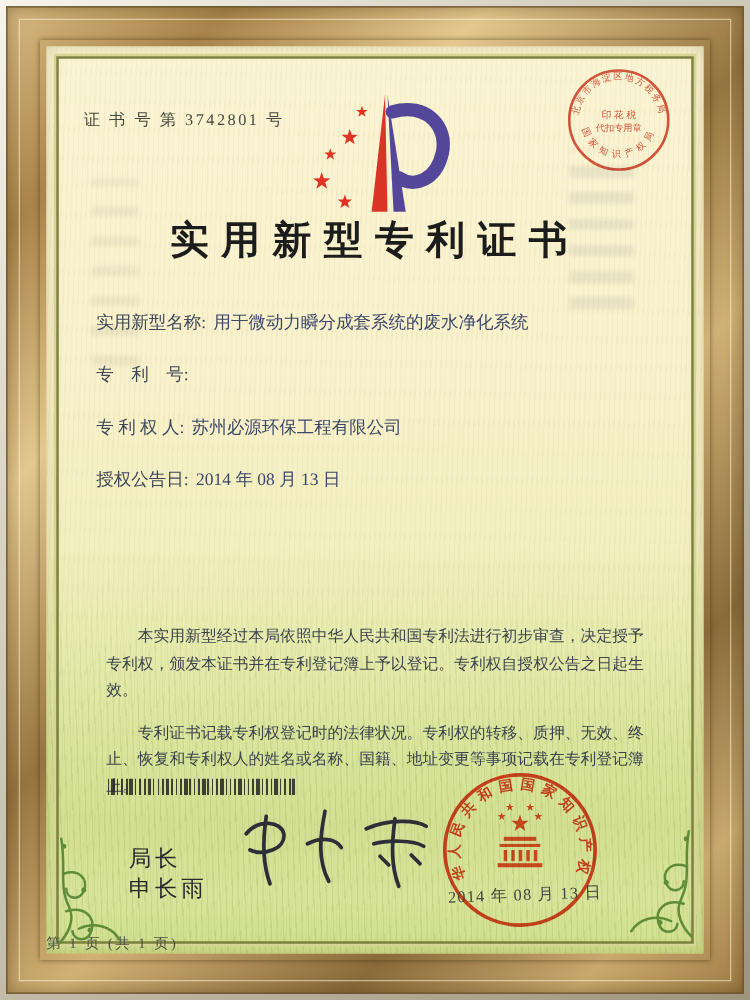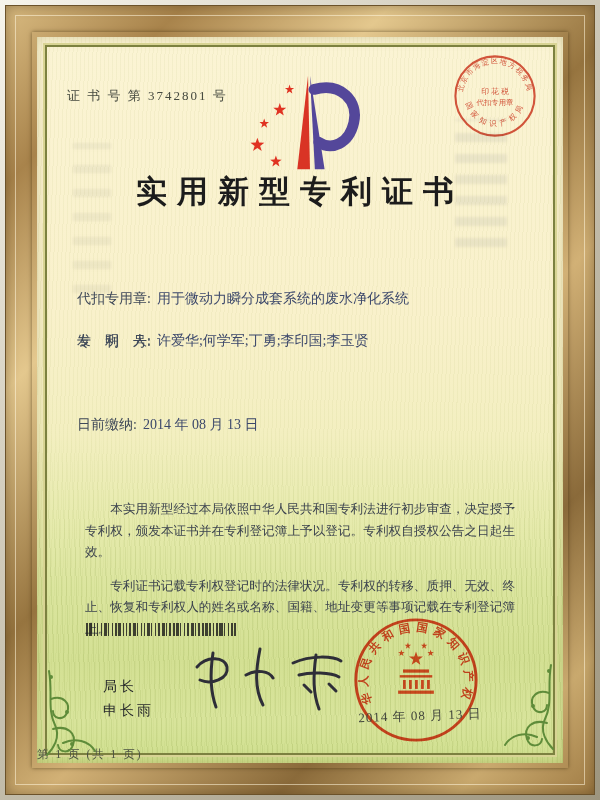--- a/index.html
+++ b/index.html
@@ -31,29 +31,29 @@
   
   .cert-no{position:absolute;left:30px;top:50px;font-size:13px;letter-spacing:2px;color:#45493f;}
 
   .logo{position:absolute;left:208px;top:33px;width:128px;height:112px;}
 
   .title{position:absolute;left:0;right:0;top:134px;text-align:center;font-size:31px;font-weight:bold;color:#1c1c1c;letter-spacing:10px;}
 
   .fields{position:absolute;left:40px;top:212px;right:30px;}
   .field-row{display:flex;align-items:baseline;height:42px;font-size:14px;color:#3e4858;}
   .field-row .lbl{white-space:pre;color:#3e4858;}
-  .field-row .val{margin-left:6px;color:#3c486b;margin-top:41px;}
+  .field-row .val{margin-left:6px;color:#3c486b;}
 
   .paras{position:absolute;left:36px;right:36px;top:450px;font-size:12.6px;line-height:21.5px;color:#3c434e;text-align:justify;}
   .paras p{margin:12px;text-indent:2em;}
 
   .barcode{position:absolute;left:49px;top:586px;width:150px;height:13px;opacity:.85;
      background:repeating-linear-gradient(90deg,#23231f 0 1.5px,transparent 1.5px 3px,#23231f 3px 6px,transparent 6px 7.5px,#23231f 7.5px 8.5px,transparent 8.5px 11px,#23231f 11px 12px,transparent 12px 14.5px);}
 
-  .sig-block{position:absolute;left:66px;top:638px;font-size:14px;color:#26282a;line-height:24px;letter-spacing:3px;}
+  .sig-block{position:absolute;left:66px;top:638px;font-size:18px;color:#26282a;line-height:24px;letter-spacing:3px;}
   .signature{position:absolute;left:146px;top:606px;width:172px;height:72px;}
 
   .office-seal{position:absolute;left:314px;top:578px;width:130px;height:130px;opacity:.92;mix-blend-mode:multiply;}
   .seal-date{position:absolute;left:298px;top:670px;width:170px;text-align:center;font-size:13px;color:#41453c;letter-spacing:1px;transform:rotate(-2deg);}
 
   .tax-seal{position:absolute;left:414px;top:15px;width:88px;height:88px;opacity:.88;mix-blend-mode:multiply;}
 
   .page-footer{position:absolute;left:0;right:0;top:710px;text-align:left;font-size:11.5px;color:#4c5242;letter-spacing:2px;}
 
   .flourish{position:absolute;width:58px;height:96px;}
@@ -90,32 +90,32 @@
       </g>
       <polygon points="64,6 53,102 66,102" fill="#d93425"></polygon>
       <polygon points="66,6 71,102 81,102" fill="#54479a"></polygon>
       <path d="M 70,20 C 98,12 116,32 111,54 C 106,76 88,83 75,74" stroke="#54479a" stroke-width="11" fill="none" stroke-linecap="round"></path>
     </svg>
 
     <div class="title">实用新型专利证书</div>
 
     <div class="fields">
       <div class="field-row">
-        <span class="lbl">代扣专用章:</span>
+        <span class="lbl">实用新型名称:</span>
         <span class="val">用于微动力瞬分成套系统的废水净化系统</span>
       </div>
       <div class="field-row">
-        <span class="lbl">发　明　人:</span>
-        <span class="val">许爱华;何学军;丁勇;李印国;李玉贤</span>
-      </div>
-      <div class="field-row">
         <span class="lbl">专　利　号:</span>
       </div>
       <div class="field-row">
-        <span class="lbl">日前缴纳:</span>
+        <span class="lbl">专 利 权 人:</span>
+        <span class="val">苏州必源环保工程有限公司</span>
+      </div>
+      <div class="field-row">
+        <span class="lbl">授权公告日:</span>
         <span class="val">2014 年 08 月 13 日</span>
       </div>
     </div>
 
     <div class="paras">
       <p>本实用新型经过本局依照中华人民共和国专利法进行初步审查，决定授予专利权，颁发本证书并在专利登记簿上予以登记。专利权自授权公告之日起生效。</p>
       <p>专利证书记载专利权登记时的法律状况。专利权的转移、质押、无效、终止、恢复和专利权人的姓名或名称、国籍、地址变更等事项记载在专利登记簿上。</p>
     </div>
 
     <div class="barcode"></div>

